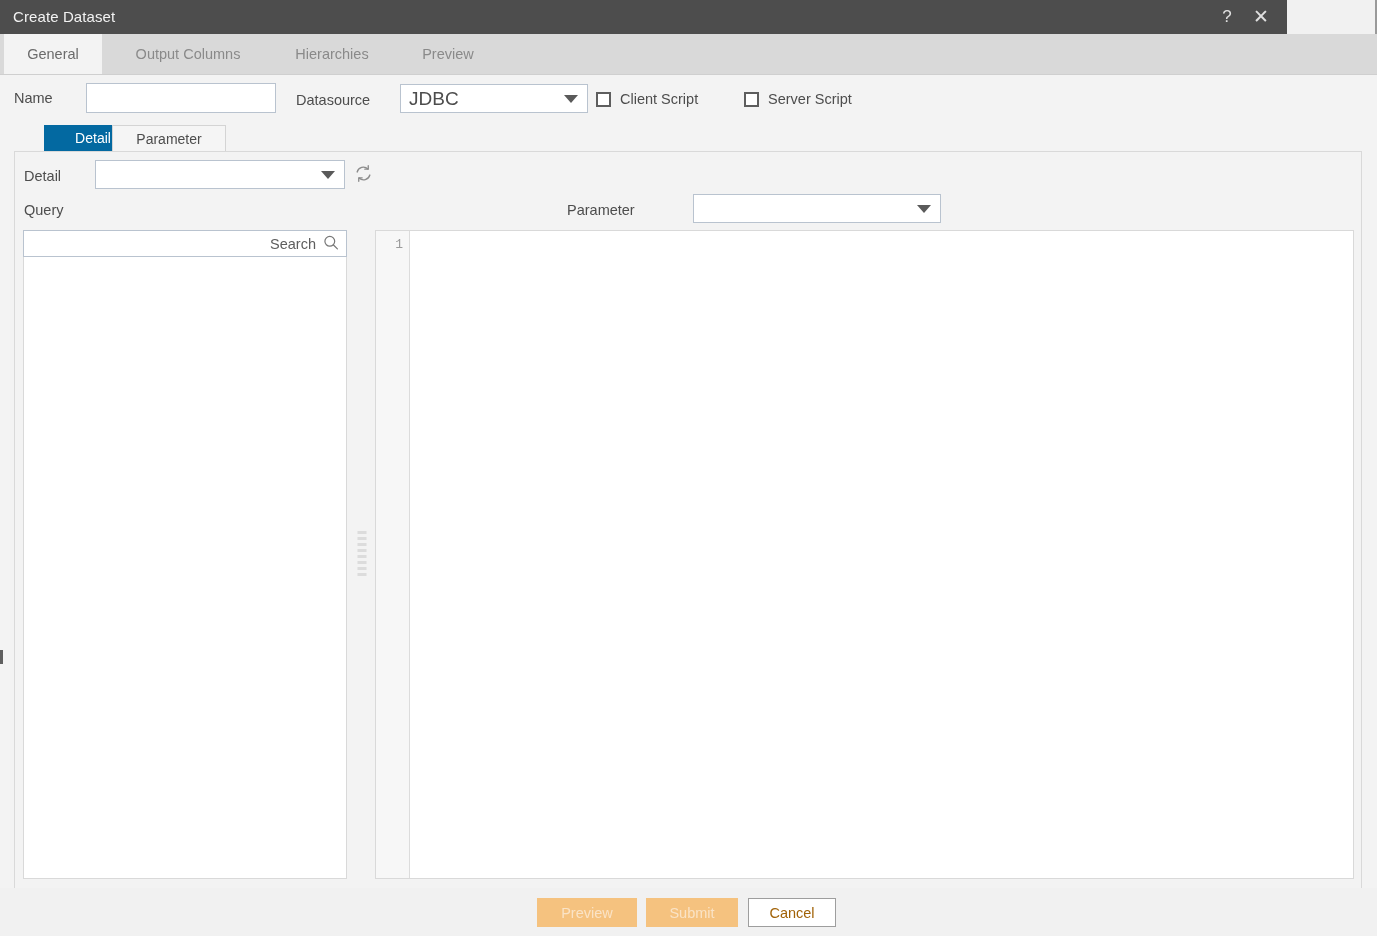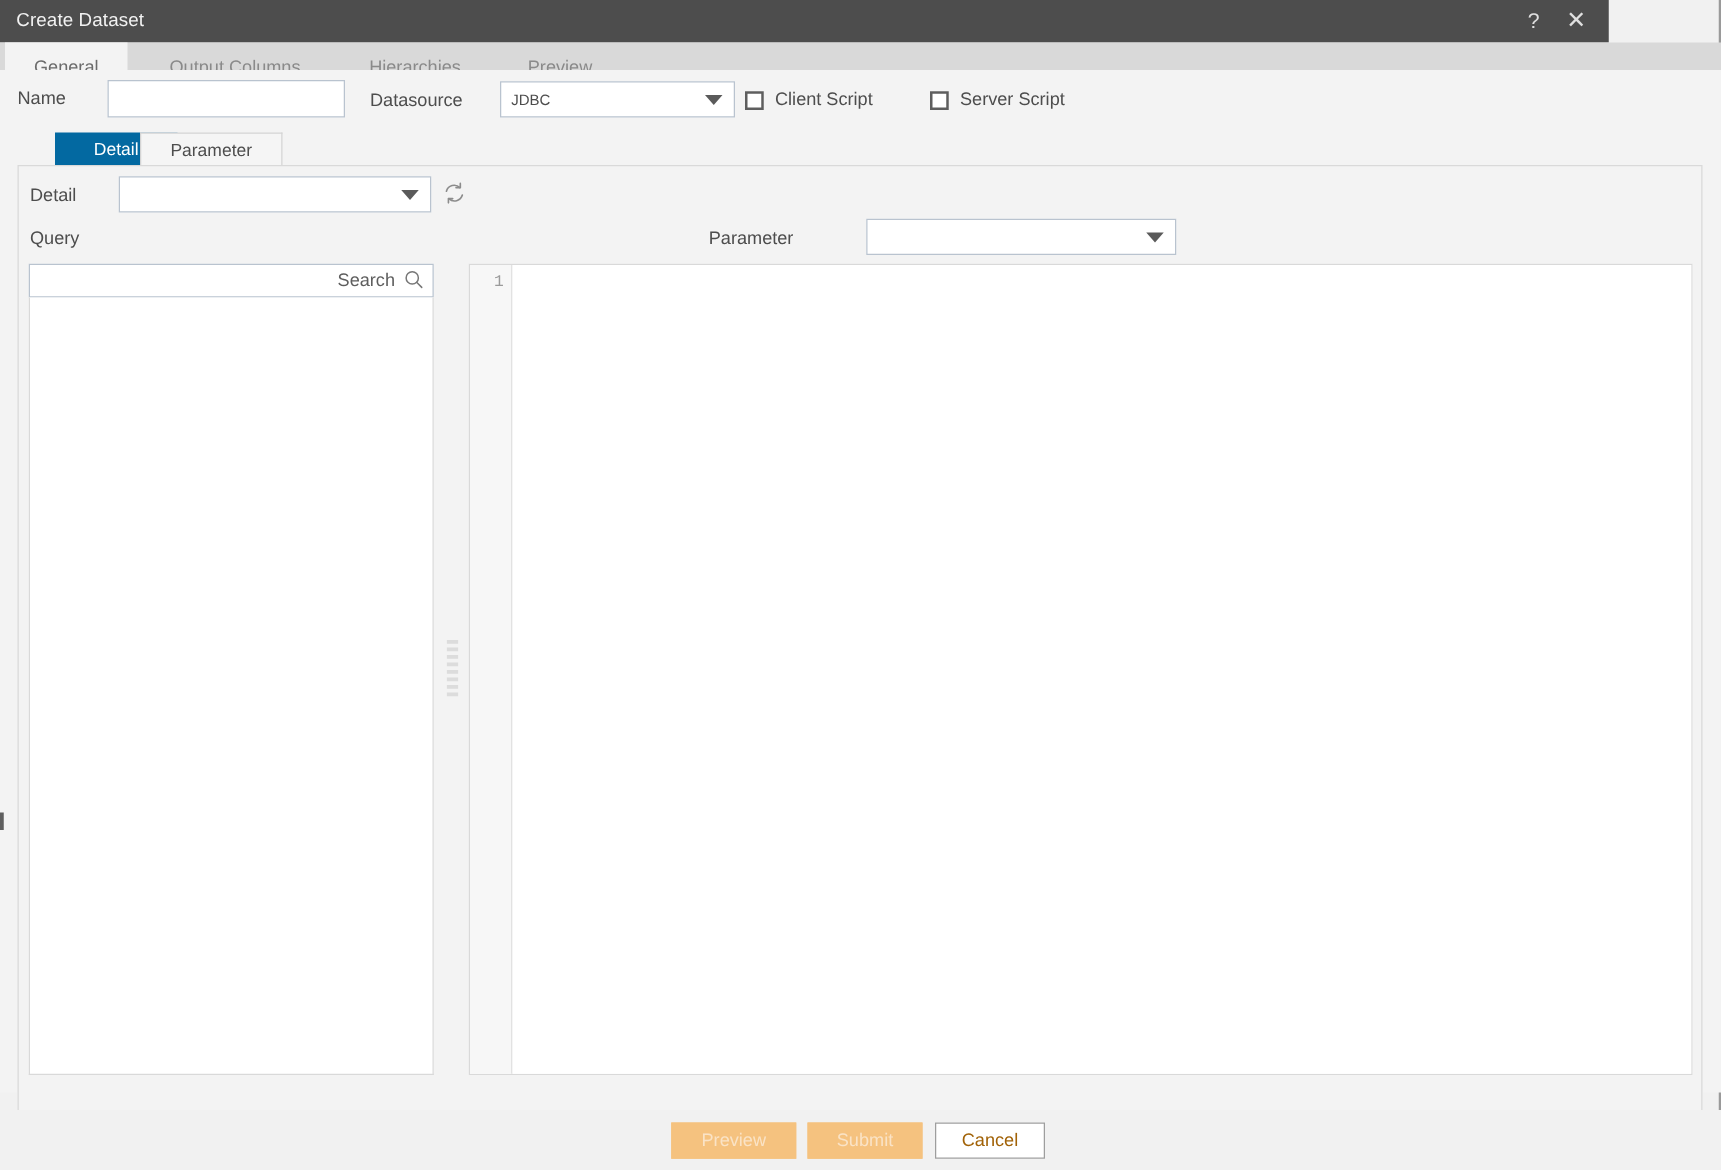--- a/index.html
+++ b/index.html
@@ -84,21 +84,21 @@
   }
   .tab.active {
     background: #f3f3f3;
     color: #6b6b6b;
   }
 
   
   .panel {
     position: absolute;
     left: 0;
-    top: 56px;
+    top: 75px;
     width: 1377px;
     height: 818px;
     background: #f3f3f3;
   }
 
   
   .lbl {
     position: absolute;
     font-size: 14.5px;
     color: #4d4d4d;
@@ -122,21 +122,21 @@
     box-sizing: border-box;
     background: #ffffff;
     border: 1px solid #b9c3cf;
     cursor: pointer;
   }
   .ddl-text {
     position: absolute;
     left: 8px;
     top: 50%;
     transform: translateY(-50%);
-    font-size: 12px;
+    font-size: 19px;
     color: #4d4d4d;
     user-select: none;
   }
   .ddl-arrow {
     position: absolute;
     right: 9px;
     top: 50%;
     transform: translateY(-50%);
     width: 0; height: 0;
     border-left: 7px solid transparent;

